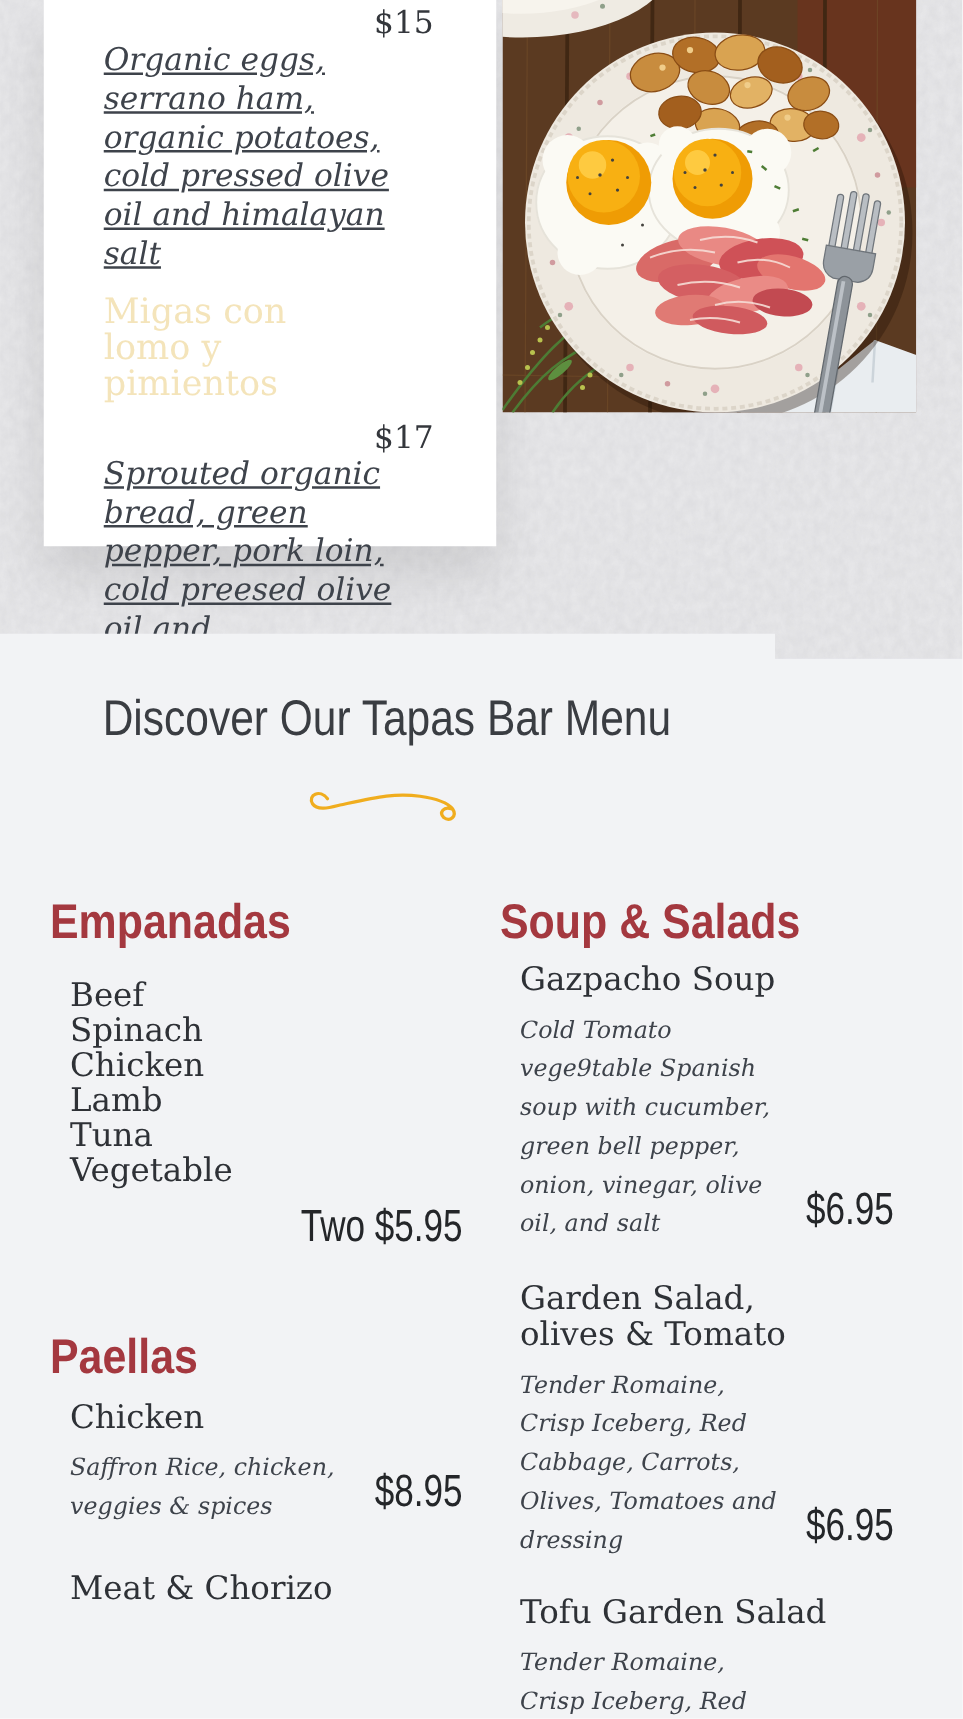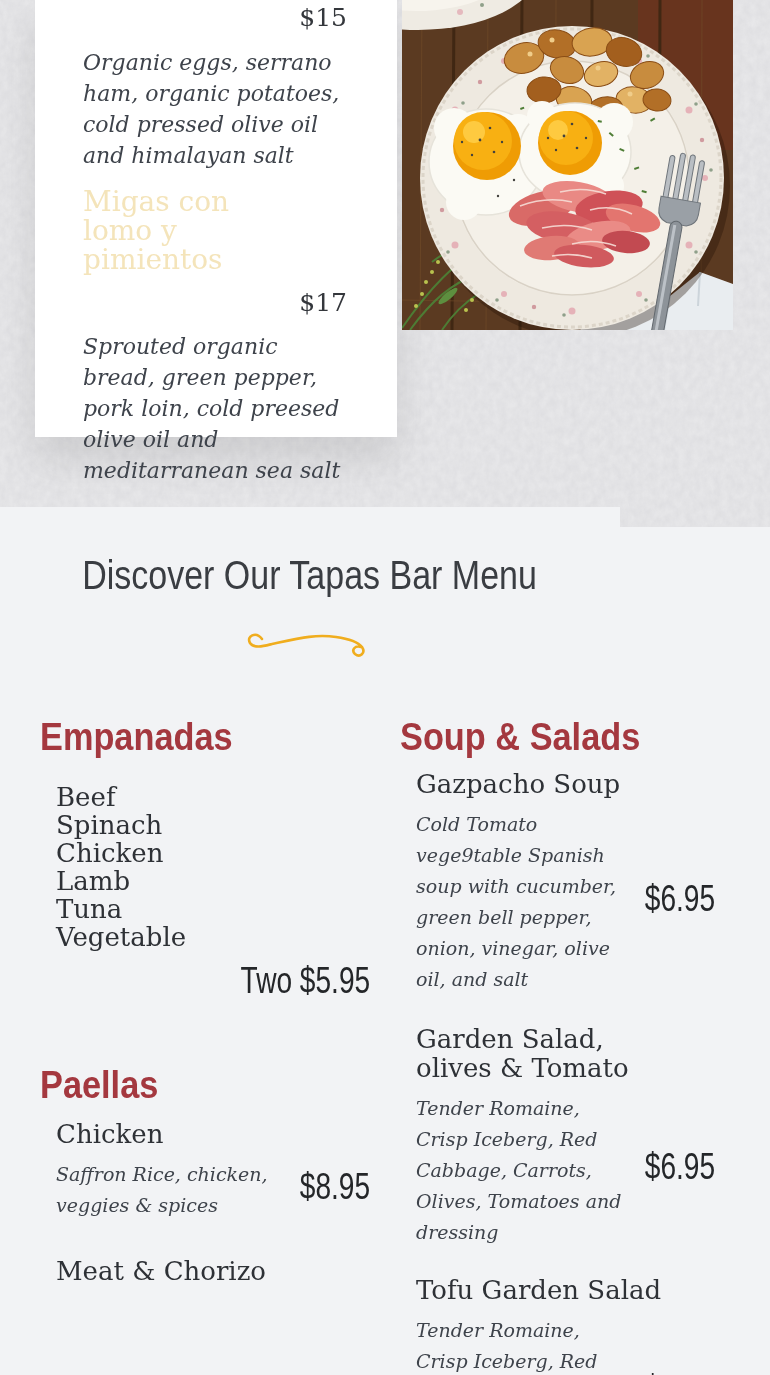--- a/index.html
+++ b/index.html
@@ -12,43 +12,43 @@
   body{font-family:"Liberation Sans",sans-serif;background:#fff;}
   .page{position:relative;width:770px;height:1375px;overflow:hidden;background:var(--menu_bg);}
 
   
   .hero{position:absolute;left:0;top:0;width:770px;height:527px;background:var(--hero_bg);}
   .hero-texture{position:absolute;left:0;top:0;}
   .card{position:absolute;left:35px;top:0;width:362px;height:437px;background:var(--card_bg);
         padding:4px 50px 0 48px;box-shadow:0 22px 38px rgba(0,0,0,.10);}
   .card-price{text-align:right;font-family:"DejaVu Serif",serif;font-size:25px;color:#34373c;line-height:1.1;}
   .card-price span{display:inline-block;}
-  .card-desc{font-family:"DejaVu Serif",serif;font-style:italic;font-size:22px;line-height:31px;
-             color:var(--serif_ink);max-width:262px;margin-top:15px;}
+  .card-desc{font-family:"DejaVu Serif",serif;font-style:italic;font-size:25px;line-height:31px;
+             color:var(--serif_ink);max-width:262px;margin-top:0;text-decoration:underline;}
   .card-item-name{font-family:"DejaVu Serif",serif;font-weight:400;font-size:28px;line-height:29px;
                   color:var(--cream);max-width:220px;margin-top:16px;}
   .card .second-price{margin-top:15px;}
   .photo{position:absolute;left:402px;top:0;display:block;}
 
   
   .menu-body{position:absolute;left:0;top:507px;width:620px;height:848px;background:var(--menu_bg);}
   .headline{padding-top:46px;text-align:center;font-weight:400;color:var(--ink);}
   .headline span{display:inline-block;font-size:40px;letter-spacing:0;transform:scaleX(.85);transform-origin:center;}
   .swirl-wrap{margin-top:28px;text-align:center;}
   .swirl-wrap svg{display:inline-block;}
   .swirl-path{fill:none;stroke:var(--gold);stroke-width:2.6;stroke-linecap:round;}
 
   .columns{display:grid;grid-template-columns:330px 315px;column-gap:30px;padding-left:40px;margin-top:52px;}
   .group-title{color:var(--accent);font-weight:700;line-height:41px;}
   .group-title span{display:inline-block;font-size:39px;transform:scaleX(.88);transform-origin:left center;}
   .variants{margin-top:19px;padding-left:16px;}
   .variant{font-family:"DejaVu Serif",serif;font-size:26px;line-height:28px;color:var(--name_ink);}
   .item-name{font-family:"DejaVu Serif",serif;font-weight:400;font-size:26px;line-height:29px;
              color:var(--name_ink);padding-left:16px;}
-  .item-row{display:flex;align-items:center;padding-left:16px;margin-top:10px;}
+  .item-row{display:flex;align-items:flex-end;padding-left:16px;margin-top:10px;}
   .desc{font-family:"DejaVu Serif",serif;font-style:italic;font-size:19px;line-height:31px;color:var(--serif_ink);}
   .price{margin-left:auto;text-align:right;color:var(--price_ink);line-height:40px;}
   .price span{display:inline-block;font-size:36px;transform:scaleX(.78);transform-origin:right center;}
   .w145{width:145px;} .w215{width:215px;} .w210{width:210px;}
   .mt-paellas{margin-top:56px;} .mt-item{margin-top:36px;} .mt-first{margin-top:8px;}
   .soup .item-name{max-width:270px;}
   .soup .mt-a{margin-top:6px;} .soup .mt-b{margin-top:30px;} .soup .mt-c{margin-top:28px;}
 </style>
 </head>
 <body>

